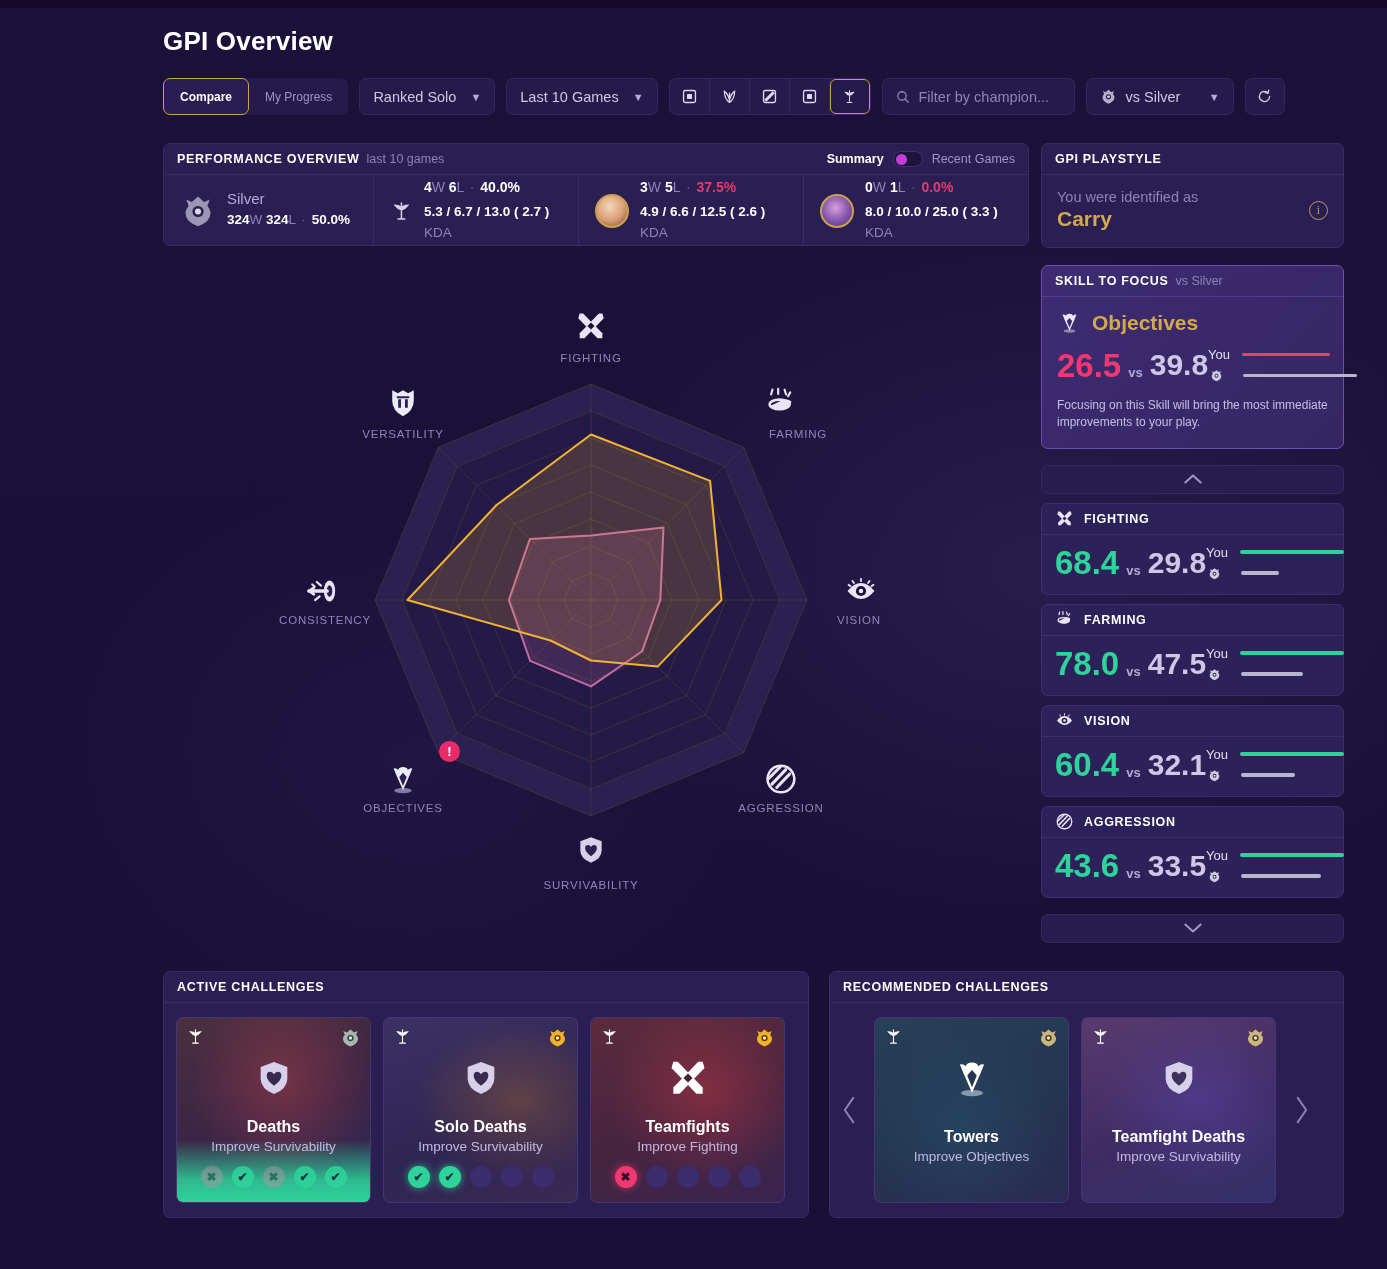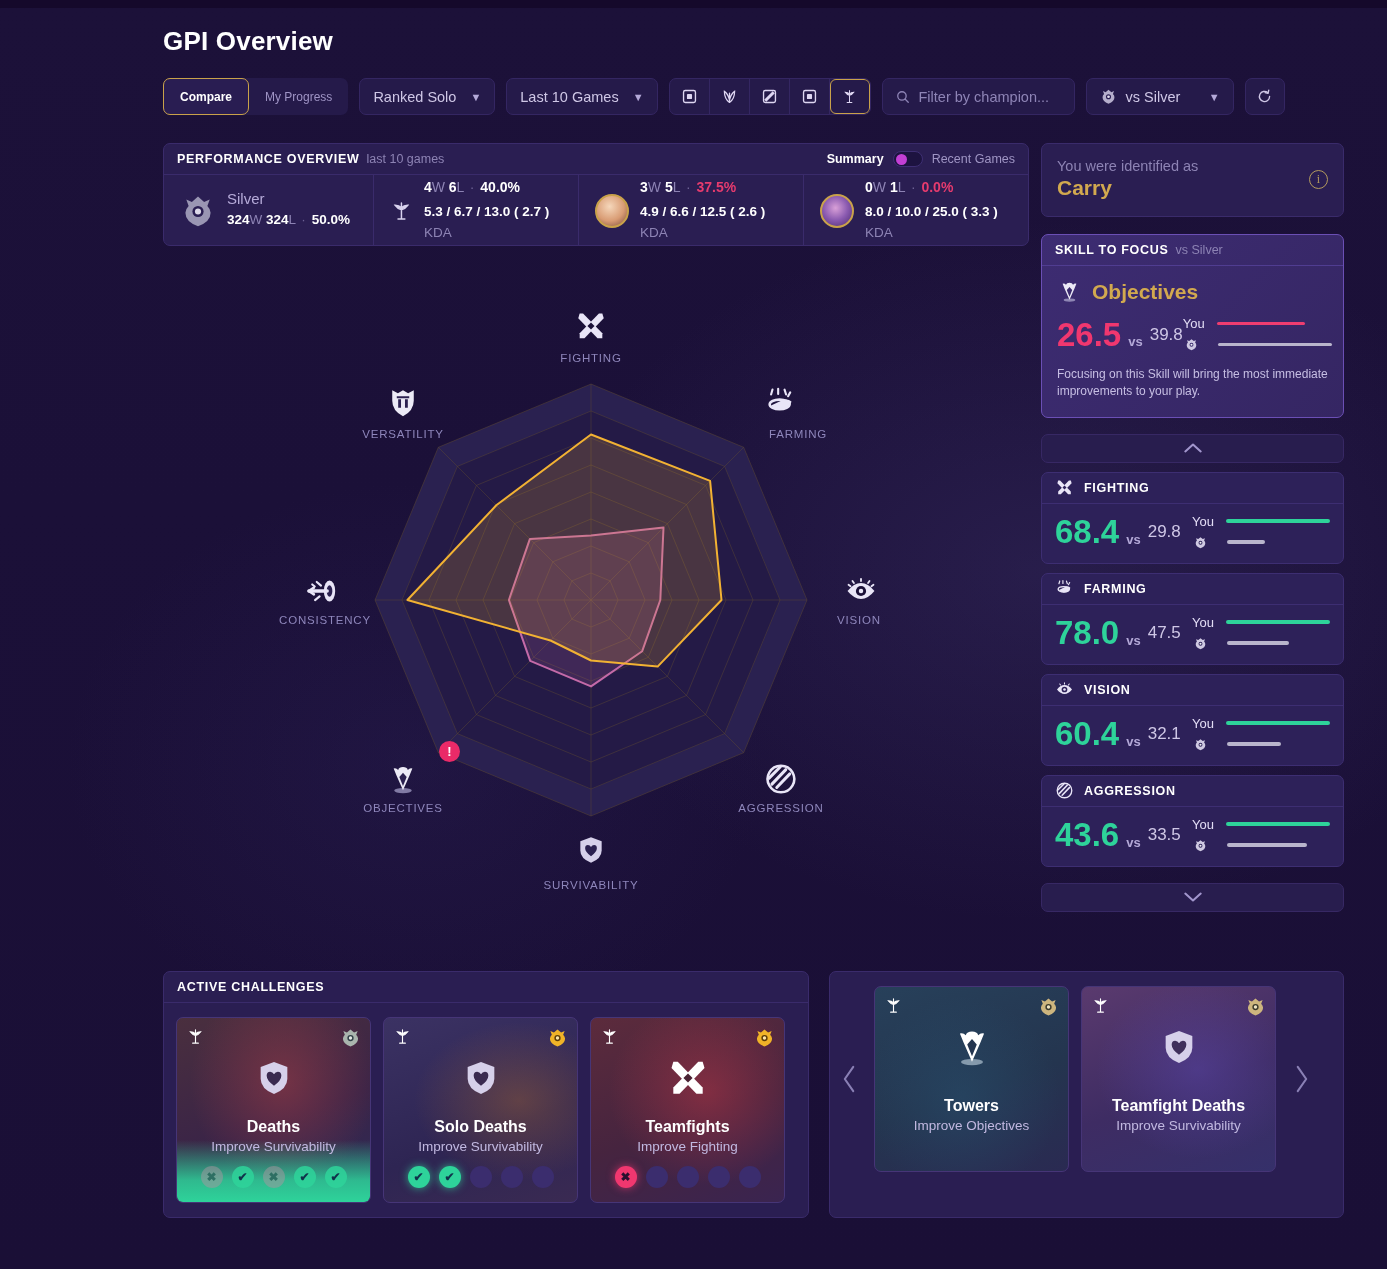--- a/index.html
+++ b/index.html
@@ -100,21 +100,21 @@
   .focus { background:#3a2a6e; border:1px solid #6b4fb5; border-radius:7px; margin-top:17px;
            background-image:linear-gradient(135deg,#3d2c72,#352663); }
   .focus .panel-head { border-bottom:1px solid #503d91; }
   .focus-body { padding:13px 15px 16px 15px; }
   .focus-skill { display:flex; align-items:center; gap:10px; }
   .focus-skill .nm { color:#d2a94f; font-size:21px; font-weight:bold; }
   .scorerow { display:flex; align-items:center; margin-top:12px; }
   .big-pink { color:#f0376f; font-size:33px; font-weight:bold; line-height:1; }
   .big-teal { color:#2ed39a; font-size:33px; font-weight:bold; line-height:1; }
   .vs { color:#b4a9d8; font-size:13px; font-weight:bold; margin:0 7px; align-self:flex-end; padding-bottom:3px; }
-  .opp { color:#cfc7e6; font-size:17px; font-weight:normal; line-height:1; }
+  .opp { color:#cfc7e6; font-size:30px; font-weight:bold; line-height:1; }
   .bars { margin-left:auto; display:flex; flex-direction:column; gap:6px; }
   .barline { display:flex; align-items:center; gap:8px; }
   .you-lbl { color:#e2dcf5; font-size:13px; width:26px; }
   .bar { height:3.6px; border-radius:2px; }
   .focus-note { color:#c6bee3; font-size:12px; line-height:1.45; margin-top:14px; }
 
   .chevbar { background:#281d4e; border:1px solid #372864; border-radius:7px; height:29px; margin-top:16px;
              display:flex; align-items:center; justify-content:center; color:#a296cd; }
   .skillcard { background:#2d2159; border:1px solid #3d2e72; border-radius:7px; margin-top:9px; }
   .sc-head { display:flex; align-items:center; gap:10px; height:31px; padding:0 13px; border-bottom:1px solid #3d2e72; }
@@ -404,20 +404,23 @@
           </svg>
     </div>
     <div class="axlabel" style="left:240px; top:124px;">VERSATILITY</div>
 
     <div class="alert-dot" style="left:276px; top:437px;">!</div>
   </div>
 
   <div class="rightcol">
 
     <div class="panel">
+      <div class="panel-head">
+        <span class="ph-title">GPI PLAYSTYLE</span>
+      </div>
       <div class="playstyle-body">
         <div>
           <div class="ps-label">You were identified as</div>
           <div class="ps-value">Carry</div>
         </div>
         <div class="info-i">i</div>
       </div>
     </div>
 
     <div class="focus">
@@ -696,20 +699,23 @@
               <div class="pdot empty"></div>
               <div class="pdot empty"></div>
             </div>
           </div>
         </div>
 
       </div>
     </div>
 
     <div class="chal-panel" style="width:515px">
+      <div class="panel-head">
+        <span class="ph-title">RECOMMENDED CHALLENGES</span>
+      </div>
       <div class="chal-body" style="align-items:center;padding:14px 6px">
         <div class="arrowbtn">
           <svg width="17" height="30" viewBox="0 0 18 32">
                 <path d="M13 3 L4 16 L13 29" fill="none" stroke="#8a80b5" stroke-width="2.2" stroke-linecap="round" stroke-linejoin="round"></path>
               </svg>
         </div>
 
         <div class="card" style="background:linear-gradient(160deg,#27405a,#24354f 55%,#2a2a52)">
           <div style="position:absolute;inset:0;background:radial-gradient(ellipse at 45% 60%, rgba(40,80,110,.5), transparent 65%)"></div>
           <div class="card-inner">

